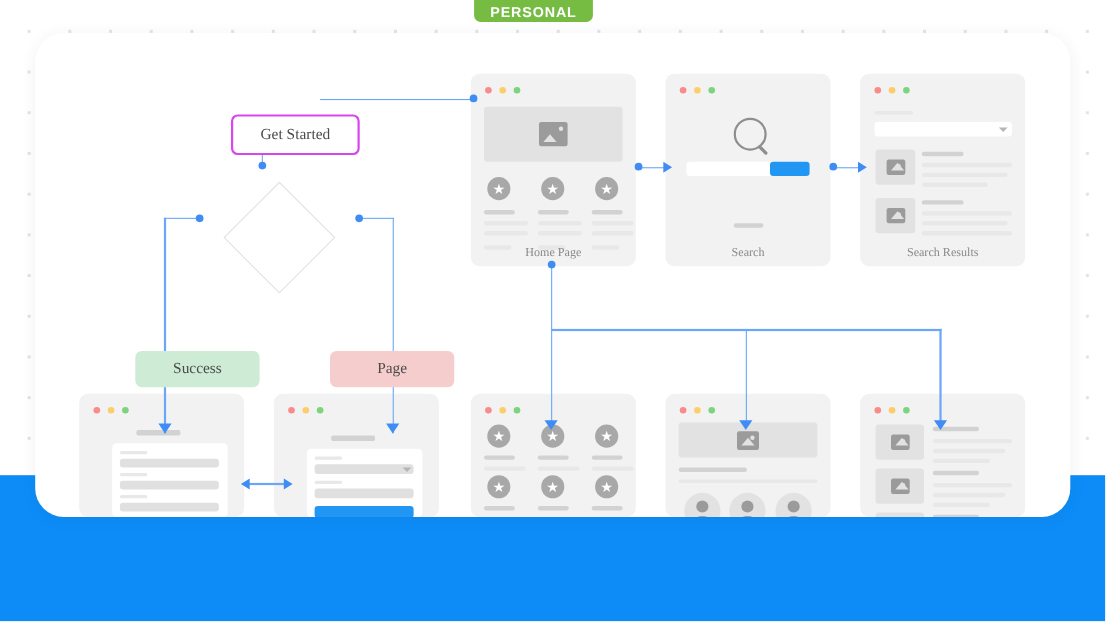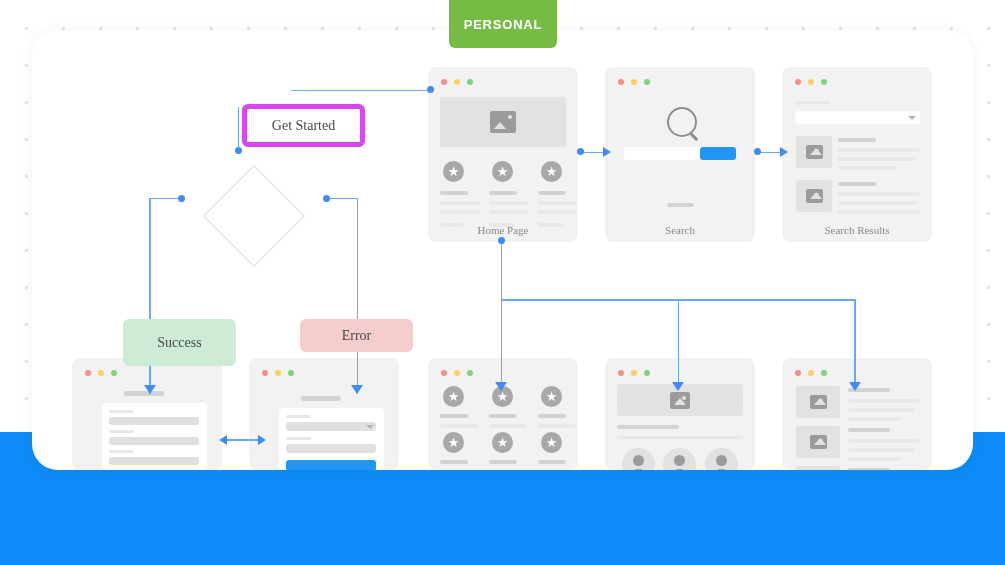--- a/index.html
+++ b/index.html
@@ -41,24 +41,24 @@
     width: 941px;
     height: 440px;
     background: #ffffff;
     border-radius: 26px;
     box-shadow: 0 2px 14px rgba(40,60,90,0.07);
     overflow: hidden;
   }
   
   #badge {
     position: absolute;
-    left: 449px;
+    left: 431px;
     top: 0px;
     width: 108px;
-    height: 48px;
+    height: 20px;
     background: #76bc43;
     border-radius: 0 0 6px 6px;
     color: #ffffff;
     font-size: 13px;
     font-weight: bold;
     letter-spacing: 0.8px;
     display: flex;
     align-items: center;
     justify-content: center;
     z-index: 40;
@@ -71,25 +71,24 @@
     justify-content: center;
     font-family: "Liberation Serif", serif;
     font-size: 14px;
     color: #4a4a4a;
     border-radius: 6px;
     z-index: 20;
   }
   #node-start {
     left: 178px; top: 74px; width: 113px; height: 33px;
     background: #ffffff;
-    border: 5px solid #d946ef;
-    margin-left: 32px;
+    border: 2px solid #d946ef;
   }
   #node-success {
-    left: 91px; top: 289px; width: 113px; height: 47px;
+    left: 91px; top: 289px; width: 113px; height: 33px;
     background: #cdebd5;
   }
   #node-error {
     left: 268px; top: 289px; width: 113px; height: 33px;
     background: #f6cdcd;
   }
   #node-diamond {
     position: absolute;
     left: 186px; top: 150px;
     width: 70px; height: 70px;
@@ -344,21 +343,21 @@
       <span>Get Started</span>
     </div>
 
     <div id="node-diamond"></div>
 
     <div class="flow-box" id="node-success">
       <span>Success</span>
     </div>
 
     <div class="flow-box" id="node-error">
-      <span>Error</span>
+      <span>Page</span>
     </div>
 
     <div class="card" style="left:396px; top:37px; width:150px; height:175px;">
       <div class="dots">
         <i class="d-red"></i>
         <i class="d-yel"></i>
         <i class="d-grn"></i>
       </div>
       <div class="img-ph" style="left:12px; top:30px; width:126px; height:50px;">
         <div class="img-glyph"></div>

